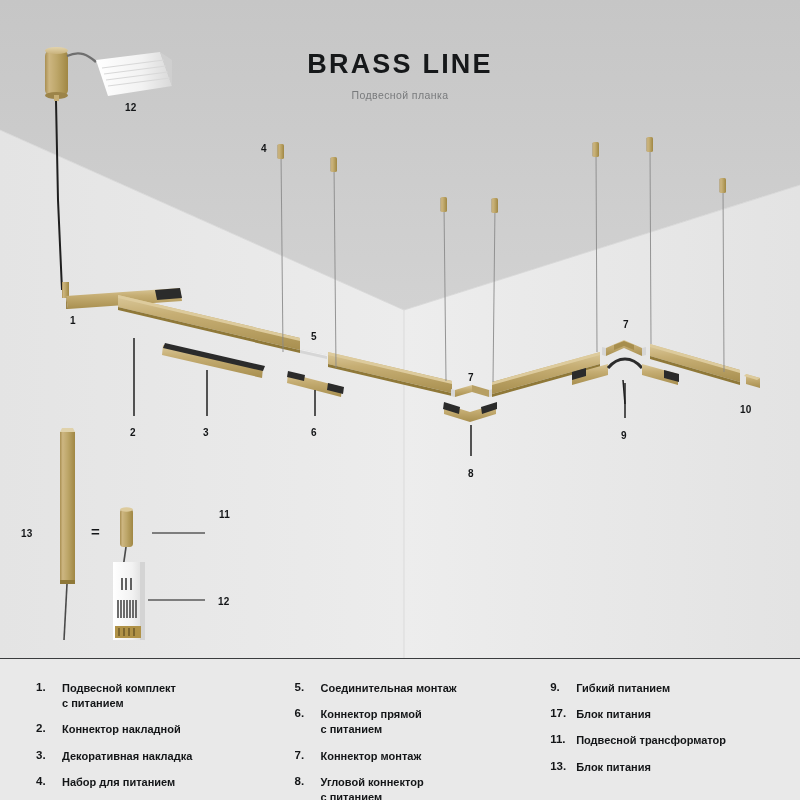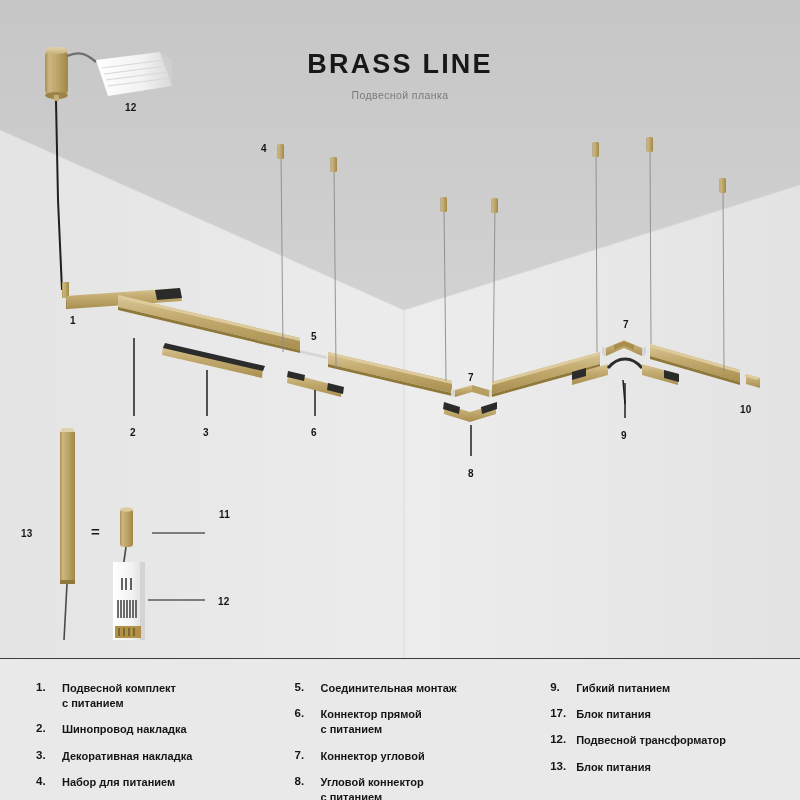--- a/index.html
+++ b/index.html
@@ -313,21 +313,21 @@
 
   <div id="legend">
     <div class="cols" id="legend-cols">
         <div class="col c1">
           <div class="lrow">
             <div class="n">1.</div>
             <div class="t">Подвесной комплект<br>с питанием</div>
           </div>
           <div class="lrow">
             <div class="n">2.</div>
-            <div class="t">Шинопровод накладка</div>
+            <div class="t">Коннектор накладной</div>
           </div>
           <div class="lrow">
             <div class="n">3.</div>
             <div class="t">Декоративная накладка</div>
           </div>
           <div class="lrow">
             <div class="n">4.</div>
             <div class="t">Набор для питанием</div>
           </div>
         </div>
@@ -335,38 +335,38 @@
           <div class="lrow">
             <div class="n">5.</div>
             <div class="t">Соединительная монтаж</div>
           </div>
           <div class="lrow">
             <div class="n">6.</div>
             <div class="t">Коннектор прямой<br>с питанием</div>
           </div>
           <div class="lrow">
             <div class="n">7.</div>
-            <div class="t">Коннектор угловой</div>
+            <div class="t">Коннектор монтаж</div>
           </div>
           <div class="lrow">
             <div class="n">8.</div>
             <div class="t">Угловой коннектор<br>с питанием</div>
           </div>
         </div>
         <div class="col c3">
           <div class="lrow">
             <div class="n">9.</div>
             <div class="t">Гибкий питанием</div>
           </div>
           <div class="lrow">
             <div class="n">17.</div>
             <div class="t">Блок питания</div>
           </div>
           <div class="lrow">
-            <div class="n">12.</div>
+            <div class="n">11.</div>
             <div class="t">Подвесной трансформатор</div>
           </div>
           <div class="lrow">
             <div class="n">13.</div>
             <div class="t">Блок питания</div>
           </div>
         </div>
       </div>
   </div>
 

